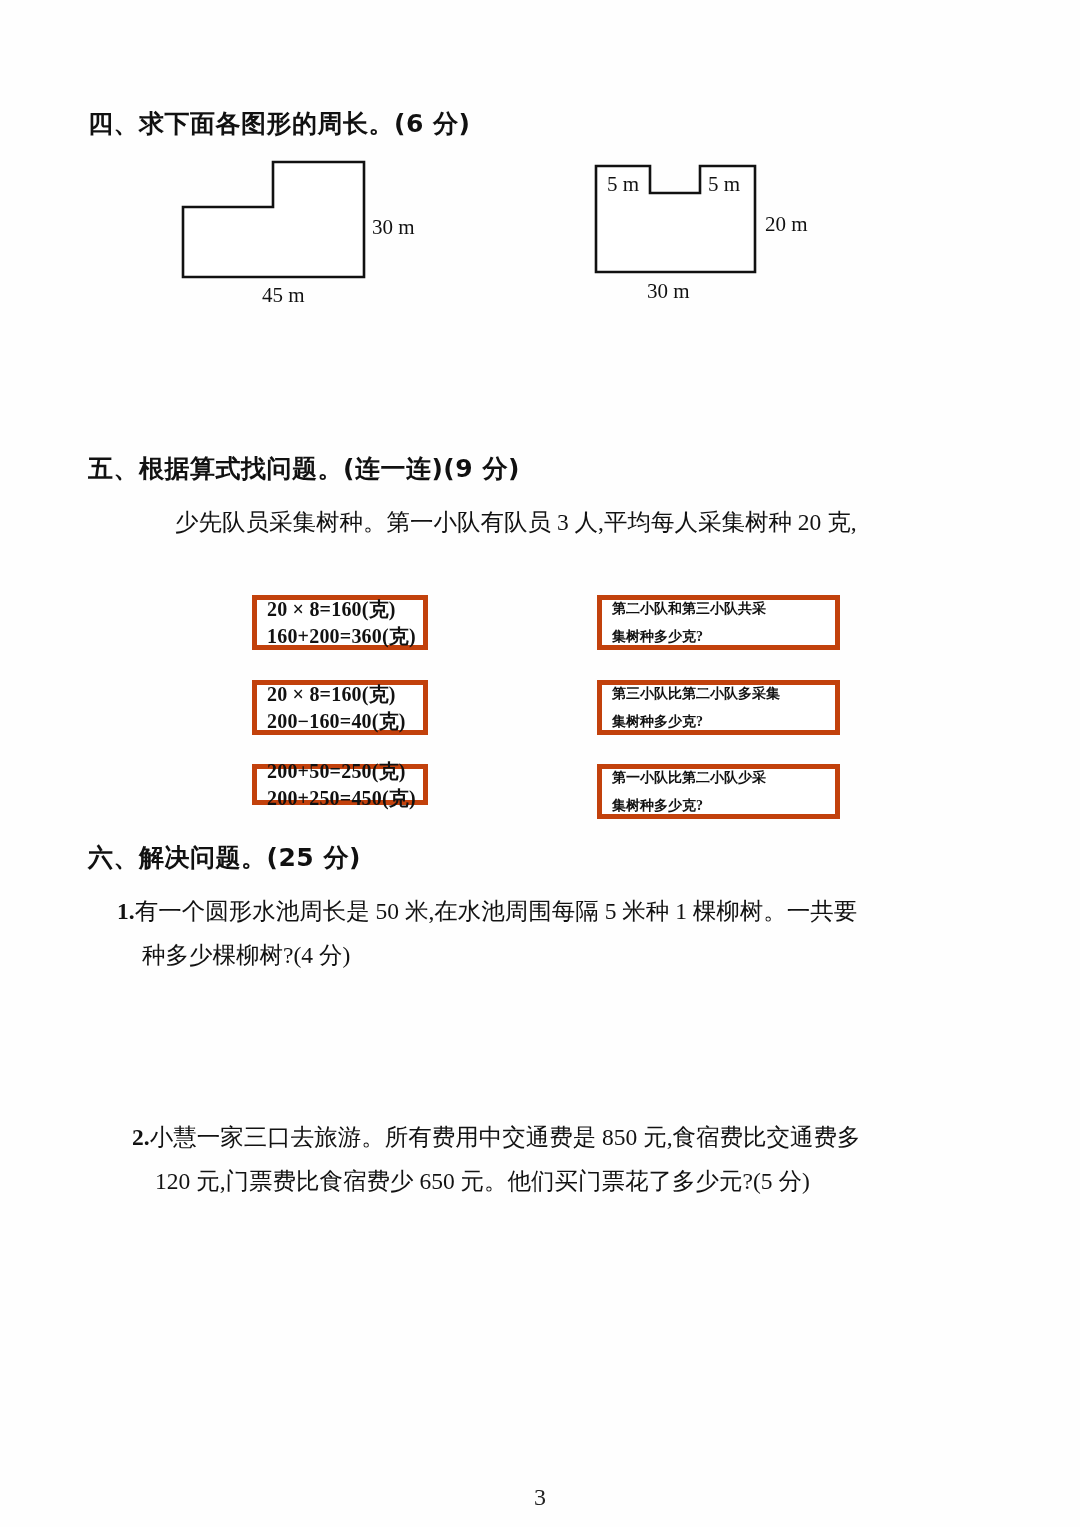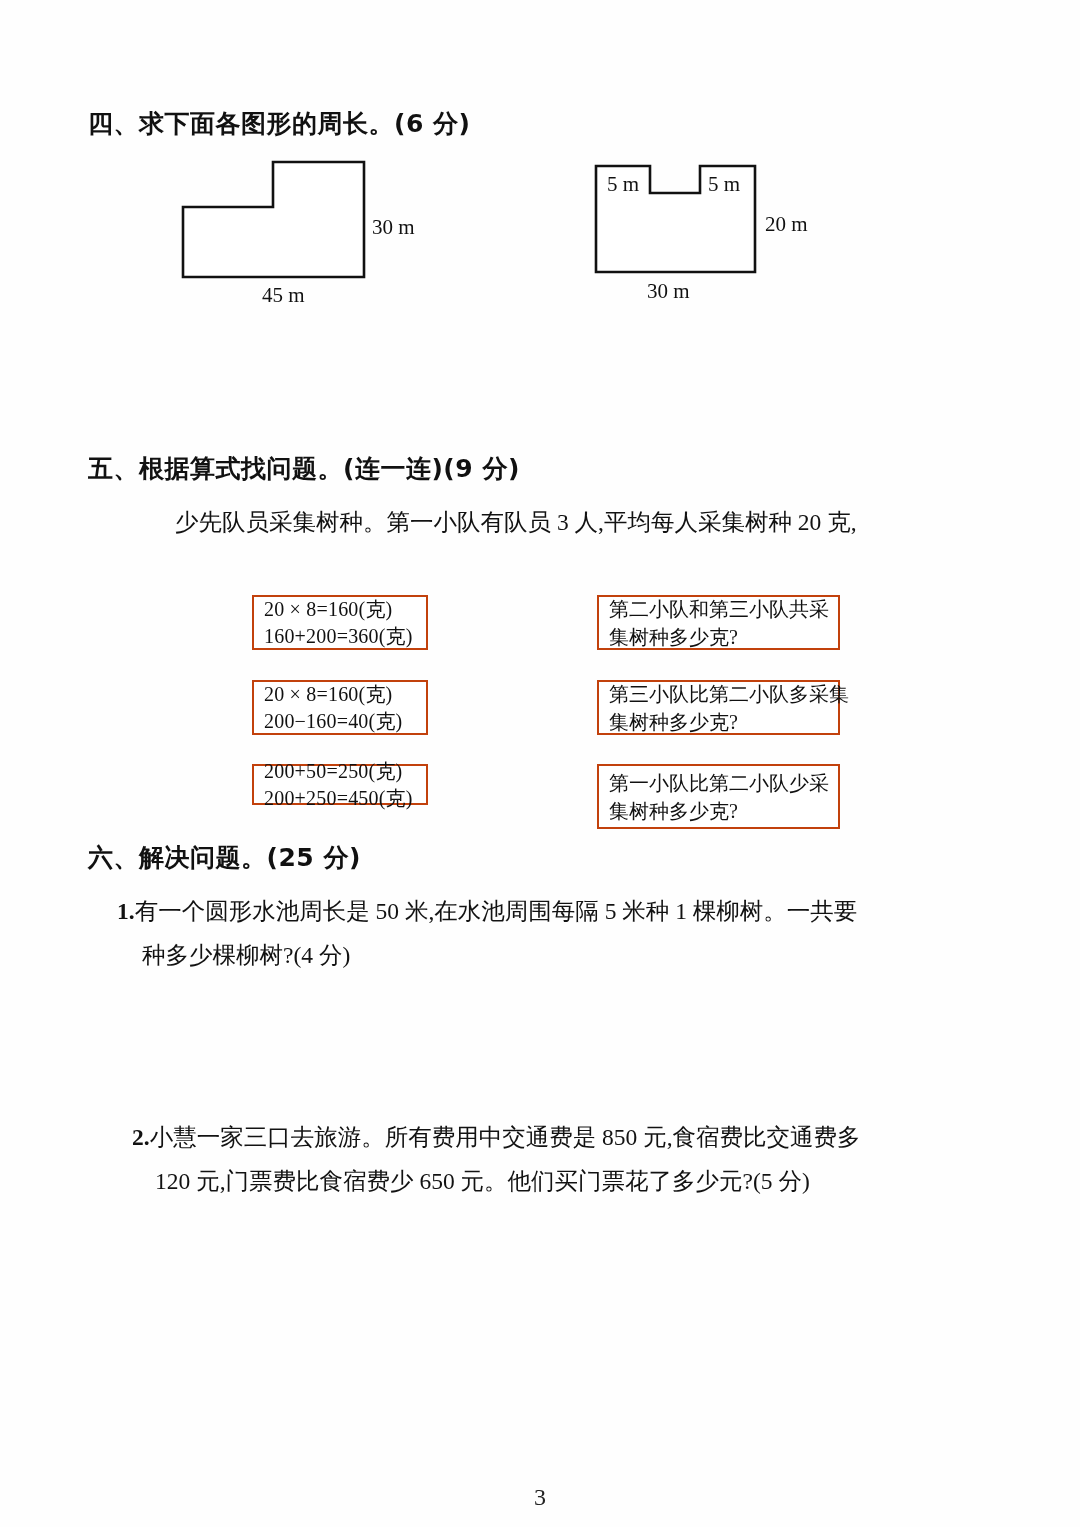--- a/index.html
+++ b/index.html
@@ -59,40 +59,41 @@
     position: absolute;
     font-family: "Liberation Serif", "DejaVu Serif", serif;
     font-size: 21px;
     color: #111;
     white-space: nowrap;
   }
 
   
   .match-box {
     position: absolute;
-    border: 2px solid #c2410c;
+    border: 5px solid #c2410c;
     background: #fff;
     box-sizing: border-box;
     display: flex;
     flex-direction: column;
     justify-content: center;
     padding: 4px 10px;
+    font-weight: bold;
   }
   .match-box .line {
     font-family: "Liberation Serif", "DejaVu Serif", serif;
     font-size: 20px;
     line-height: 27px;
     white-space: nowrap;
     color: #111;
   }
   .match-box.formula .line {
     letter-spacing: 0.2px;
   }
   .match-box.question .line {
-    font-size: 20px;
+    font-size: 14px;
     line-height: 28px;
   }
 
   
   .page-number {
     position: absolute;
     left: 0;
     width: 1080px;
     text-align: center;
     font-family: "Liberation Serif", "DejaVu Serif", serif;
@@ -143,21 +144,21 @@
   <div class="match-box question" style="left:597px; top:595px; width:243px; height:55px;">
     <div class="line">第二小队和第三小队共采</div>
     <div class="line">集树种多少克?</div>
   </div>
 
   <div class="match-box question" style="left:597px; top:680px; width:243px; height:55px;">
     <div class="line">第三小队比第二小队多采集</div>
     <div class="line">集树种多少克?</div>
   </div>
 
-  <div class="match-box question" style="left:597px; top:764px; width:243px; height:65px;">
+  <div class="match-box question" style="left:597px; top:764px; width:243px; height:55px;">
     <div class="line">第一小队比第二小队少采</div>
     <div class="line">集树种多少克?</div>
   </div>
 
   <div class="section-heading" style="left:88px; top:841px;">六、解决问题。(25 分)</div>
 
   <div class="para" style="left:117px; top:889px;">
     <span class="qnum">1.</span><span>有一个圆形水池周长是 50 米,在水池周围每隔 5 米种 1 棵柳树。一共要</span>
   </div>
   <div class="para" style="left:142px; top:933px;">种多少棵柳树?(4 分)</div>

